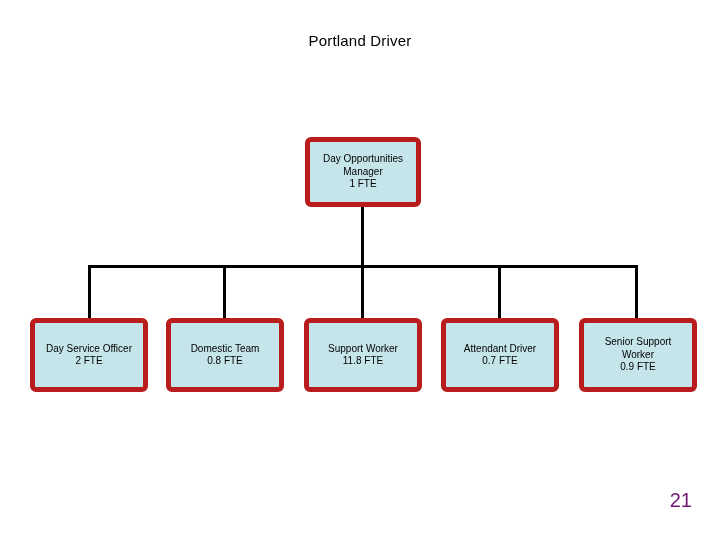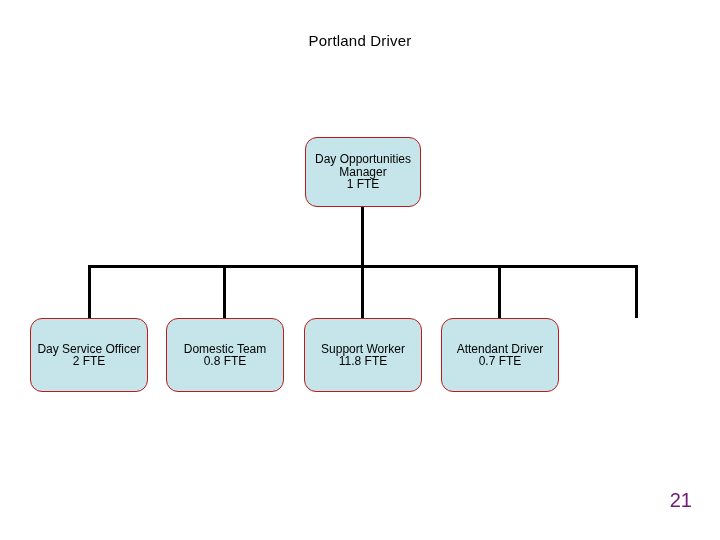--- a/index.html
+++ b/index.html
@@ -22,27 +22,27 @@
     width: 720px;
     text-align: center;
     font-size: 15px;
     color: #000000;
     letter-spacing: 0.2px;
   }
   .node {
     position: absolute;
     box-sizing: border-box;
     background: #c5e5ea;
-    border: 1px solid #b91c1c;
-    border-radius: 12px;
+    border: 5px solid #b91c1c;
+    border-radius: 6px;
     display: flex;
     align-items: center;
     justify-content: center;
     text-align: center;
-    font-size: 12px;
+    font-size: 10px;
     line-height: 12.5px;
     color: #000000;
   }
   .node .lines {
     width: 100%;
     padding: 0 3px;
     box-sizing: border-box;
     white-space: pre-line;
   }
   .connector {
@@ -91,16 +91,21 @@
   <div class="node" style="left:304px; top:318px; width:118px; height:74px;">
     <div class="lines">Support Worker
 11.8 FTE</div>
   </div>
 
   <div class="node" style="left:441px; top:318px; width:118px; height:74px;">
     <div class="lines">Attendant Driver
 0.7 FTE</div>
   </div>
 
+  <div class="node" style="left:579px; top:318px; width:118px; height:74px;">
+    <div class="lines">Senior Support
+Worker
+0.9 FTE</div>
+  </div>
 
   <div id="page-number">21</div>
 
 </div>
 
 </body></html>

